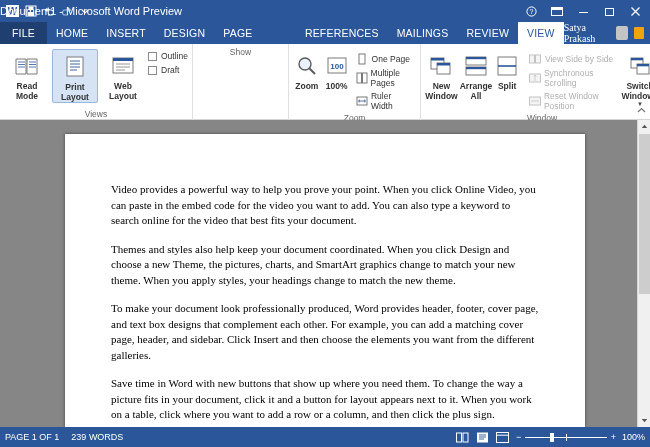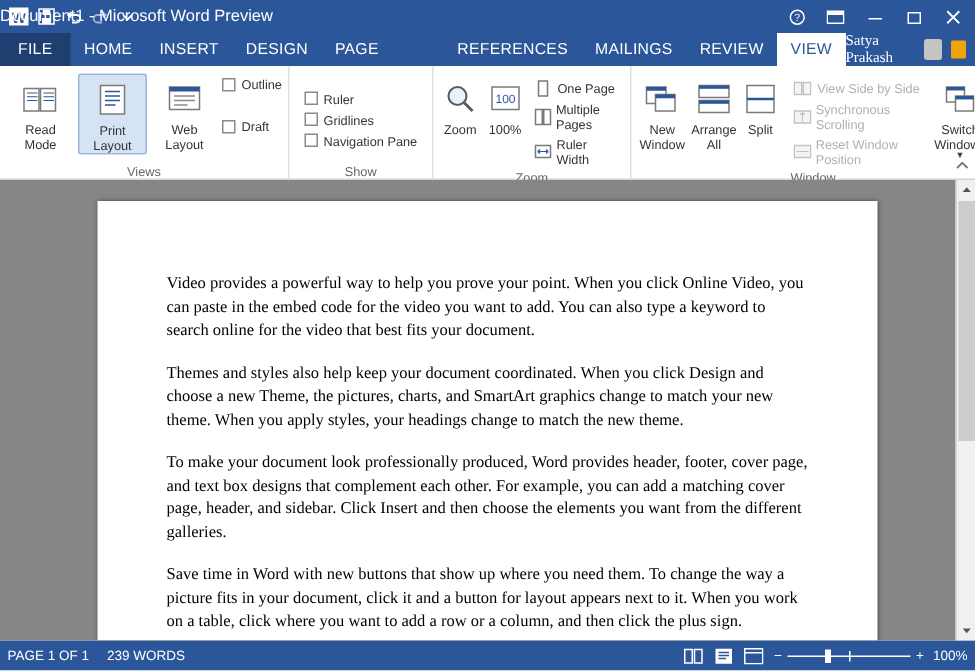--- a/index.html
+++ b/index.html
@@ -56,25 +56,25 @@
   .group {
     height: 76px; display: flex; flex-direction: column; align-items: center;
     border-right: 1px solid #e0e0e0; padding: 2px 4px 0 4px; position: relative;
   }
   .group-body { flex: 1; display: flex; align-items: flex-start; padding-top: 3px; gap: 2px; }
   .group-label {
     font-size: 8.5px; color: #666; text-align: center; height: 12px; line-height: 12px;
   }
   .bigbtn {
     width: 46px; display: flex; flex-direction: column; align-items: center;
-    font-size: 8.5px; color: #333; text-align: center; line-height: 10px; padding-top: 2px;
+    font-size: 8.5px; color: #333; text-align: center; line-height: 10px; padding-top: 2px; font-weight: bold;
   }
   .bigbtn .ic { height: 30px; display: flex; align-items: center; justify-content: center; }
   .bigbtn.sel { background: #d6e3f5; border: 1px solid #9bb7dd; border-radius: 2px; }
-  .checkcol { display: flex; flex-direction: column; justify-content: center; gap: 18px; padding-top: 2px;}
+  .checkcol { display: flex; flex-direction: column; justify-content: center; gap: 4px; padding-top: 2px;}
   .chk { display: flex; align-items: center; gap: 4px; font-size: 8.5px; color: #333; }
   .chk .box { width: 9px; height: 9px; border: 1px solid #8a8a8a; background: #fff; }
   .midcol { display: flex; flex-direction: column; justify-content: center; gap: 1px; padding-top: 2px; }
   .mitem { display: flex; align-items: center; gap: 3px; font-size: 8.5px; color: #333; padding: 1px 3px; }
   .mitem.disabled { color: #b0b0b0; }
   .mitem .mi { width: 13px; height: 13px; display: flex; align-items: center; justify-content: center; }
   .caretdn { font-size: 6px; line-height: 6px; color: #444; }
   .ribbon-collapse { position: absolute; right: 4px; bottom: 2px; font-size: 9px; color: #666; }
 
   
@@ -241,36 +241,20 @@
           <div class="chk">
             <span class="box"></span>
             <span>Draft</span>
           </div>
         </div>
       </div>
       <div class="group-label">Views</div>
     </div>
 
     <div class="group" style="min-width:96px;">
-      <div class="group-body" style="align-items:center;">
-        <div class="checkcol" style="gap:4px;">
-          <div class="chk">
-            <span class="box"></span>
-            <span>Ruler</span>
-          </div>
-          <div class="chk">
-            <span class="box"></span>
-            <span>Gridlines</span>
-          </div>
-          <div class="chk">
-            <span class="box"></span>
-            <span>Navigation Pane</span>
-          </div>
-        </div>
-      </div>
       <div class="group-label">Show</div>
     </div>
 
     <div class="group">
       <div class="group-body">
         <div class="bigbtn" style="width:34px;">
           <span class="ic">
             <svg width="24" height="24" viewBox="0 0 24 24">
                 <circle cx="10" cy="10" r="6" fill="#eaf1fb" stroke="#5b5b5b" stroke-width="1.4"></circle>
                 <path d="M14.5 14.5 L20 20" stroke="#5b5b5b" stroke-width="2"></path>

